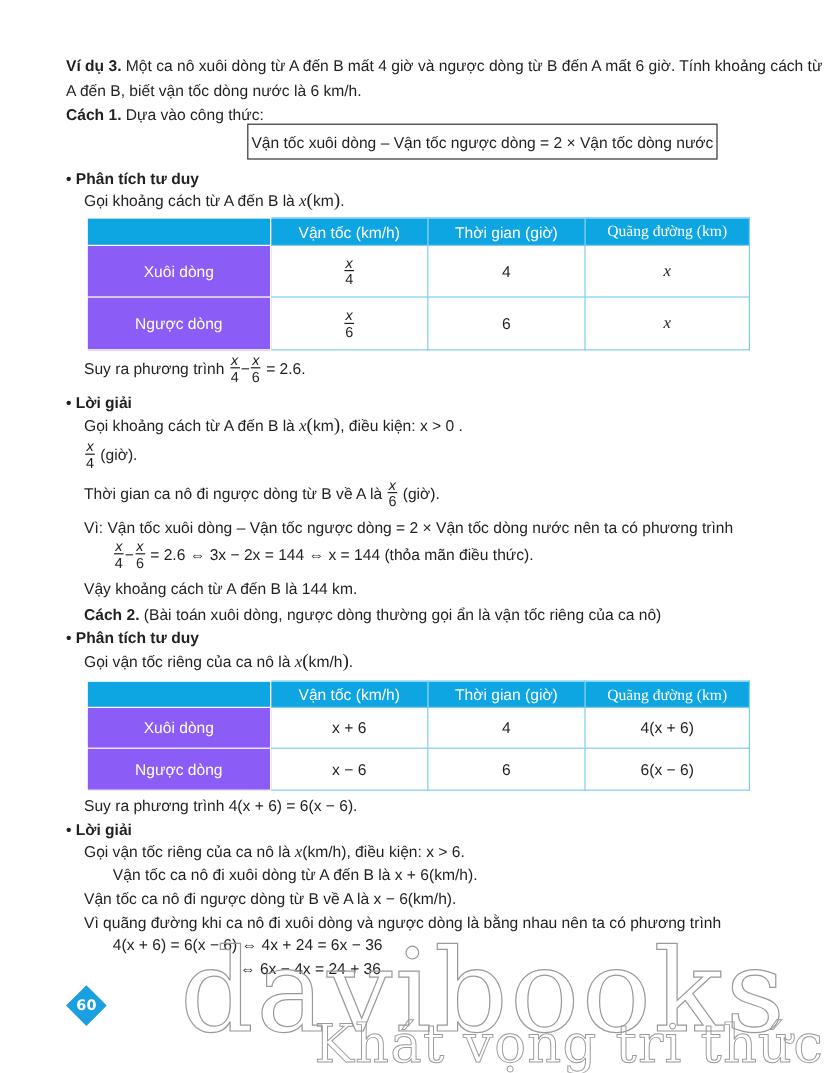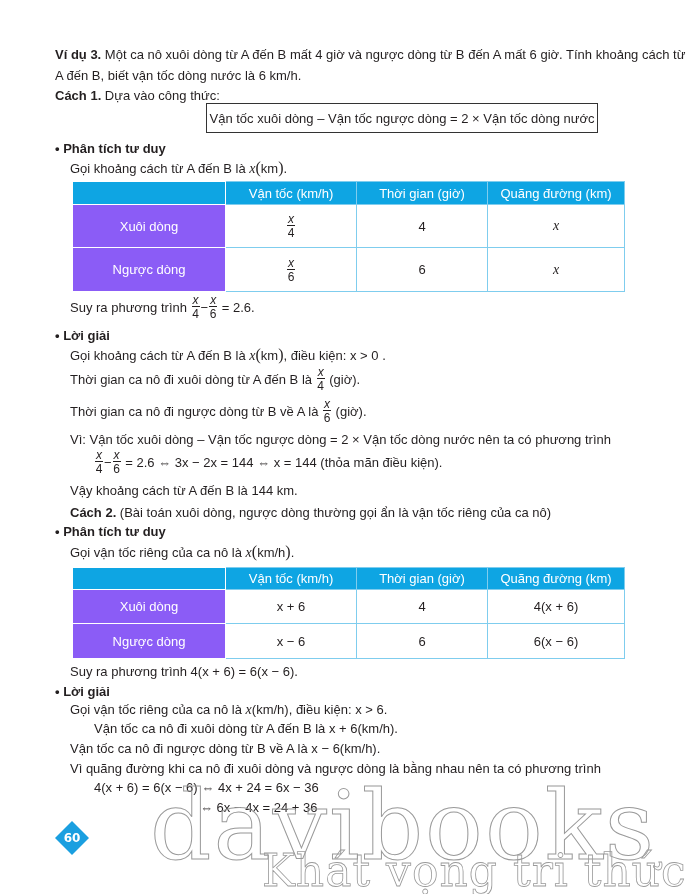--- a/index.html
+++ b/index.html
@@ -15,21 +15,21 @@
 
   .formula-box { position:absolute; left:160px; top:103px; width:392px; height:30px;
                  border:1.5px solid #333; box-sizing:border-box;
                  display:flex; align-items:center; justify-content:center; font-size:13px;margin-left:46px; }
 
   table.dt { position:absolute; left:72px; border-collapse:collapse; font-size:13px; }
   table.dt td, table.dt th { border:1px solid #7fcdee; text-align:center; padding:0; }
   table.dt th { background:#0ea5e3; color:#ffffff; font-weight:normal; }
   table.dt td.rh { background:#8b5cf6; color:#ffffff; border-color:#ffffff; }
   table.dt th.corner { border-color:#ffffff; }
-  .c0 { width:152px; } .c1 { width:130px; } .c2 { width:130px; } .c3 { width:136px; }
+  .c0 { width:152px; } .c1 { width:130px; } .c2 { width:130px; } .c3 { width:136px;font-family:Liberation Serif, serif; }
 
   .badge { position:absolute; left:55px; top:821px; width:34px; height:34px; }
   .badge .dia { position:absolute; left:5px; top:5px; width:24px; height:24px; background:#1a9fe0; transform:rotate(45deg); }
   .badge .num { position:absolute; left:0; top:0; width:34px; height:34px; line-height:34px; text-align:center;
                 color:#fff; font-weight:bold; font-size:12px; font-family:"DejaVu Sans", sans-serif; }
 
   .wm1 { position:absolute; left:150px; top:770px; font-family:"DejaVu Serif", serif; font-size:96px;
          color:transparent; -webkit-text-stroke:1px #9a9a9a; letter-spacing:2px; }
   .wm2 { position:absolute; left:262px; top:845px; font-family:"DejaVu Serif", serif; font-size:44px;
          color:transparent; -webkit-text-stroke:0.8px #9a9a9a; letter-spacing:1px; }
@@ -79,28 +79,28 @@
 
 <div class="abs" style="left:70px;top:294px;line-height:13px;">
   <span style="vertical-align:middle;">Suy ra phương trình </span><span class="frac"><span class="num">x</span><span class="den">4</span></span><span style="vertical-align:middle;">−</span><span class="frac"><span class="num">x</span><span class="den">6</span></span><span style="vertical-align:middle;"> = 2.6.</span>
 </div>
 
 <div class="abs bold" style="left:55px;top:328px;">• Lời giải</div>
 <div class="abs" style="left:70px;top:346px;">
   <span>Gọi khoảng cách từ A đến B là </span><i class="m">x</i><span class="paren">(</span>km<span class="paren">)</span><span>, điều kiện: </span><span>x &gt; 0 .</span>
 </div>
 <div class="abs" style="left:70px;top:366px;">
-  <span style="vertical-align:middle;">Thời gian ca nô đi xuôi dòng từ A đến B là </span><span class="frac"><span class="num">x</span><span class="den">4</span></span><span style="vertical-align:middle;"> (giờ).</span>
+  <span class="frac"><span class="num">x</span><span class="den">4</span></span><span style="vertical-align:middle;"> (giờ).</span>
 </div>
 <div class="abs" style="left:70px;top:398px;">
   <span style="vertical-align:middle;">Thời gian ca nô đi ngược dòng từ B về A là </span><span class="frac"><span class="num">x</span><span class="den">6</span></span><span style="vertical-align:middle;"> (giờ).</span>
 </div>
 <div class="abs" style="left:70px;top:432px;text-align:center;">Vì: Vận tốc xuôi dòng – Vận tốc ngược dòng = 2 × Vận tốc dòng nước nên ta có phương trình</div>
 <div class="abs" style="left:94px;top:449px;">
-  <span class="frac"><span class="num">x</span><span class="den">4</span></span><span style="vertical-align:middle;">−</span><span class="frac"><span class="num">x</span><span class="den">6</span></span><span style="vertical-align:middle;"> = 2.6 ⇔ 3x − 2x = 144 ⇔ x = 144</span><span style="vertical-align:middle;"> (thỏa mãn điều kiện).</span>
+  <span class="frac"><span class="num">x</span><span class="den">4</span></span><span style="vertical-align:middle;">−</span><span class="frac"><span class="num">x</span><span class="den">6</span></span><span style="vertical-align:middle;"> = 2.6 ⇔ 3x − 2x = 144 ⇔ x = 144</span><span style="vertical-align:middle;"> (thỏa mãn điều thức).</span>
 </div>
 <div class="abs" style="left:70px;top:483px;">Vậy khoảng cách từ A đến B là 144 km.</div>
 
 <div class="abs" style="left:70px;top:505px;">
   <b>Cách 2.</b><span> (Bài toán xuôi dòng, ngược dòng thường gọi ẩn là vận tốc riêng của ca nô)</span>
 </div>
 <div class="abs bold" style="left:55px;top:524px;">• Phân tích tư duy</div>
 <div class="abs" style="left:70px;top:543px;">
   <span>Gọi vận tốc riêng của ca nô là </span><i class="m">x</i><span class="paren">(</span><span>km/h</span><span class="paren">)</span>.
 </div>

